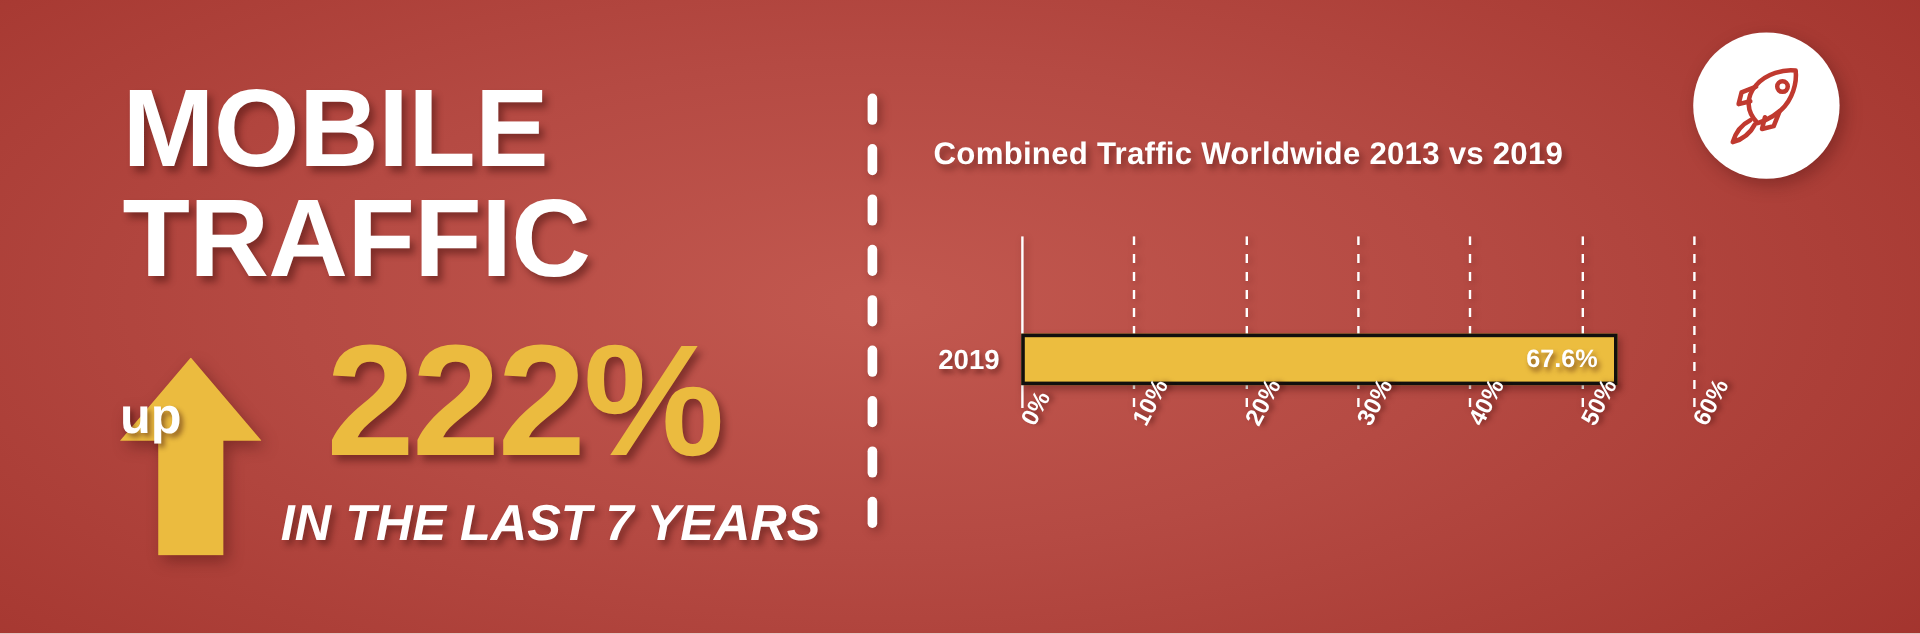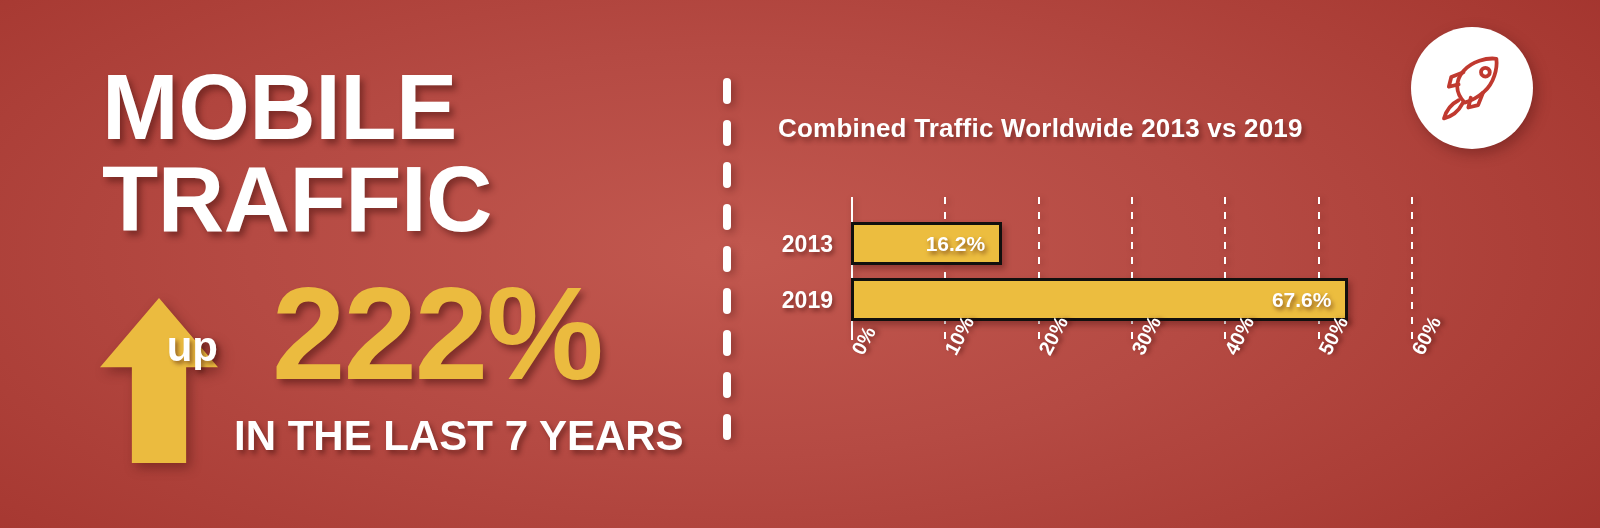--- a/index.html
+++ b/index.html
@@ -51,21 +51,21 @@
     filter:drop-shadow(4px 5px 6px rgba(60,10,8,0.40));
   }
   #up-arrow-shape {
     position:absolute; inset:0;
     background:#ebbb3f;
     clip-path:polygon(50% 0%, 100% 42%, 73% 42%, 73% 100%, 27% 100%, 27% 42%, 0% 42%);
   }
   #up-arrow-label {
     position:absolute;
     left:0; right:0; top:28px;
-    text-align:right;
+    text-align:left;
     color:#ffffff;
     font-weight:bold;
     font-size:42px;
     line-height:1;
     text-shadow:3px 3px 4px rgba(60,10,8,0.45);
   }
 
   #big-percent {
     position:absolute;
     left:232px; top:268px;
@@ -82,20 +82,21 @@
   #subline {
     position:absolute;
     left:234px; top:415px;
     color:#ffffff;
     font-weight:bold;
     font-size:42px;
     line-height:1;
     letter-spacing:0px;
     text-shadow:3px 4px 5px rgba(60,10,8,0.45);
     white-space:nowrap;
+    font-style:italic;
   }
 
   
   #divider {
     position:absolute;
     left:723px; top:78px;
     width:8px; height:372px;
     filter:drop-shadow(3px 3px 4px rgba(60,10,8,0.40));
   }
   #divider .dash {
@@ -264,26 +265,20 @@
 
     <div id="plot">
 
     <div class="gridline solid" style="left: 0px;"></div>
         <div class="gridline dashed" style="left: 93.3333px;"></div>
         <div class="gridline dashed" style="left: 186.667px;"></div>
         <div class="gridline dashed" style="left: 280px;"></div>
         <div class="gridline dashed" style="left: 373.333px;"></div>
         <div class="gridline dashed" style="left: 466.667px;"></div>
         <div class="gridline dashed" style="left: 560px;"></div>
-        <div class="bar-row" id="bar-row-2013" style="top: 25px; width: 560px;">
-          <div class="year-label">2013</div>
-          <div class="bar" style="width: 151.2px; background: rgb(236, 189, 63); border-color: rgb(18, 16, 14);">
-            <div class="bar-value" id="bar-value-2013">16.2%</div>
-          </div>
-        </div>
         <div class="bar-row" id="bar-row-2019" style="top: 81px; width: 560px;">
           <div class="year-label">2019</div>
           <div class="bar" style="width: 497.467px; background: rgb(236, 189, 63); border-color: rgb(18, 16, 14);">
             <div class="bar-value" id="bar-value-2019">67.6%</div>
           </div>
         </div>
       </div>
 
   <div class="tick-label" style="left: 147px;">0%</div>
       <div class="tick-label" style="left: 240.333px;">10%</div>

